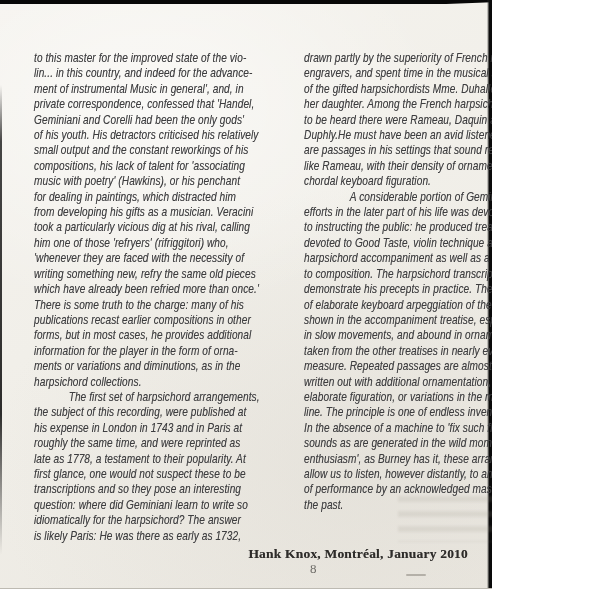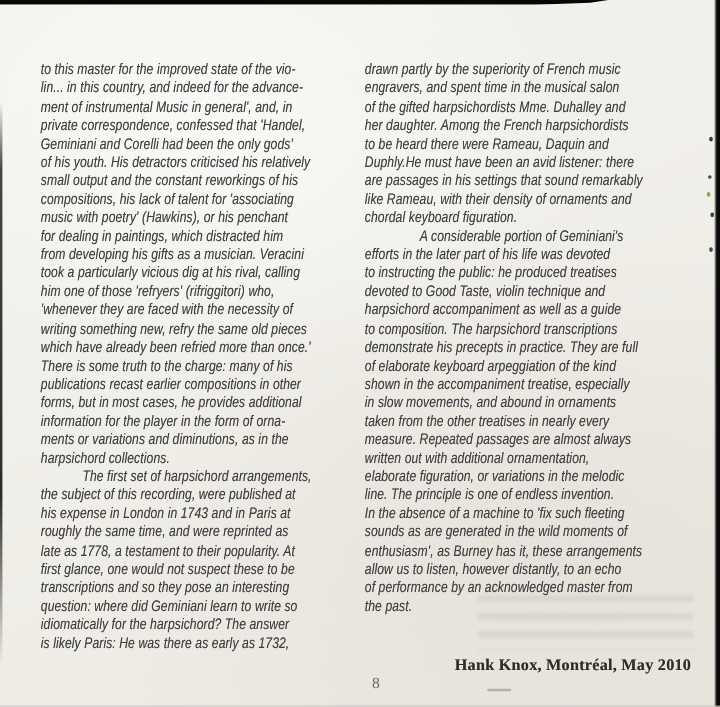--- a/index.html
+++ b/index.html
@@ -1,18 +1,18 @@
 <!DOCTYPE html>
 <html><head>
 <meta charset="utf-8">
 <style>
   html,body { margin:0; padding:0; }
   .frame {
     position: relative;
-    width: 600px;
+    width: 492px;
     height: 589px;
     overflow: hidden;
     background:
       radial-gradient(ellipse 420px 300px at 30% 18%, rgba(255,255,255,0.55), rgba(255,255,255,0) 70%),
       radial-gradient(ellipse 500px 380px at 75% 80%, rgba(205,200,190,0.25), rgba(205,200,190,0) 75%),
       linear-gradient(155deg, #f5f3ee 0%, #f1efe9 45%, #ebe8e1 100%);
     font-family: "Liberation Sans", sans-serif;
   }
 
   
@@ -164,21 +164,21 @@
 written out with additional ornamentation,
 elaborate figuration, or variations in the melodic
 line. The principle is one of endless invention.
 In the absence of a machine to 'fix such fleeting
 sounds as are generated in the wild moments of
 enthusiasm', as Burney has it, these arrangements
 allow us to listen, however distantly, to an echo
 of performance by an acknowledged master from
 the past.</div>
 
-  <div class="signature">Hank Knox, Montréal, May 2010</div>
+  <div class="signature">Hank Knox, Montréal, January 2010</div>
 
   <div class="page-number">8</div>
 
   <div class="speck speck-1"></div>
   <div class="speck speck-2"></div>
   <div class="speck speck-3"></div>
   <div class="speck speck-4"></div>
   <div class="speck speck-5"></div>
   <div class="speck dash-1"></div>
 

